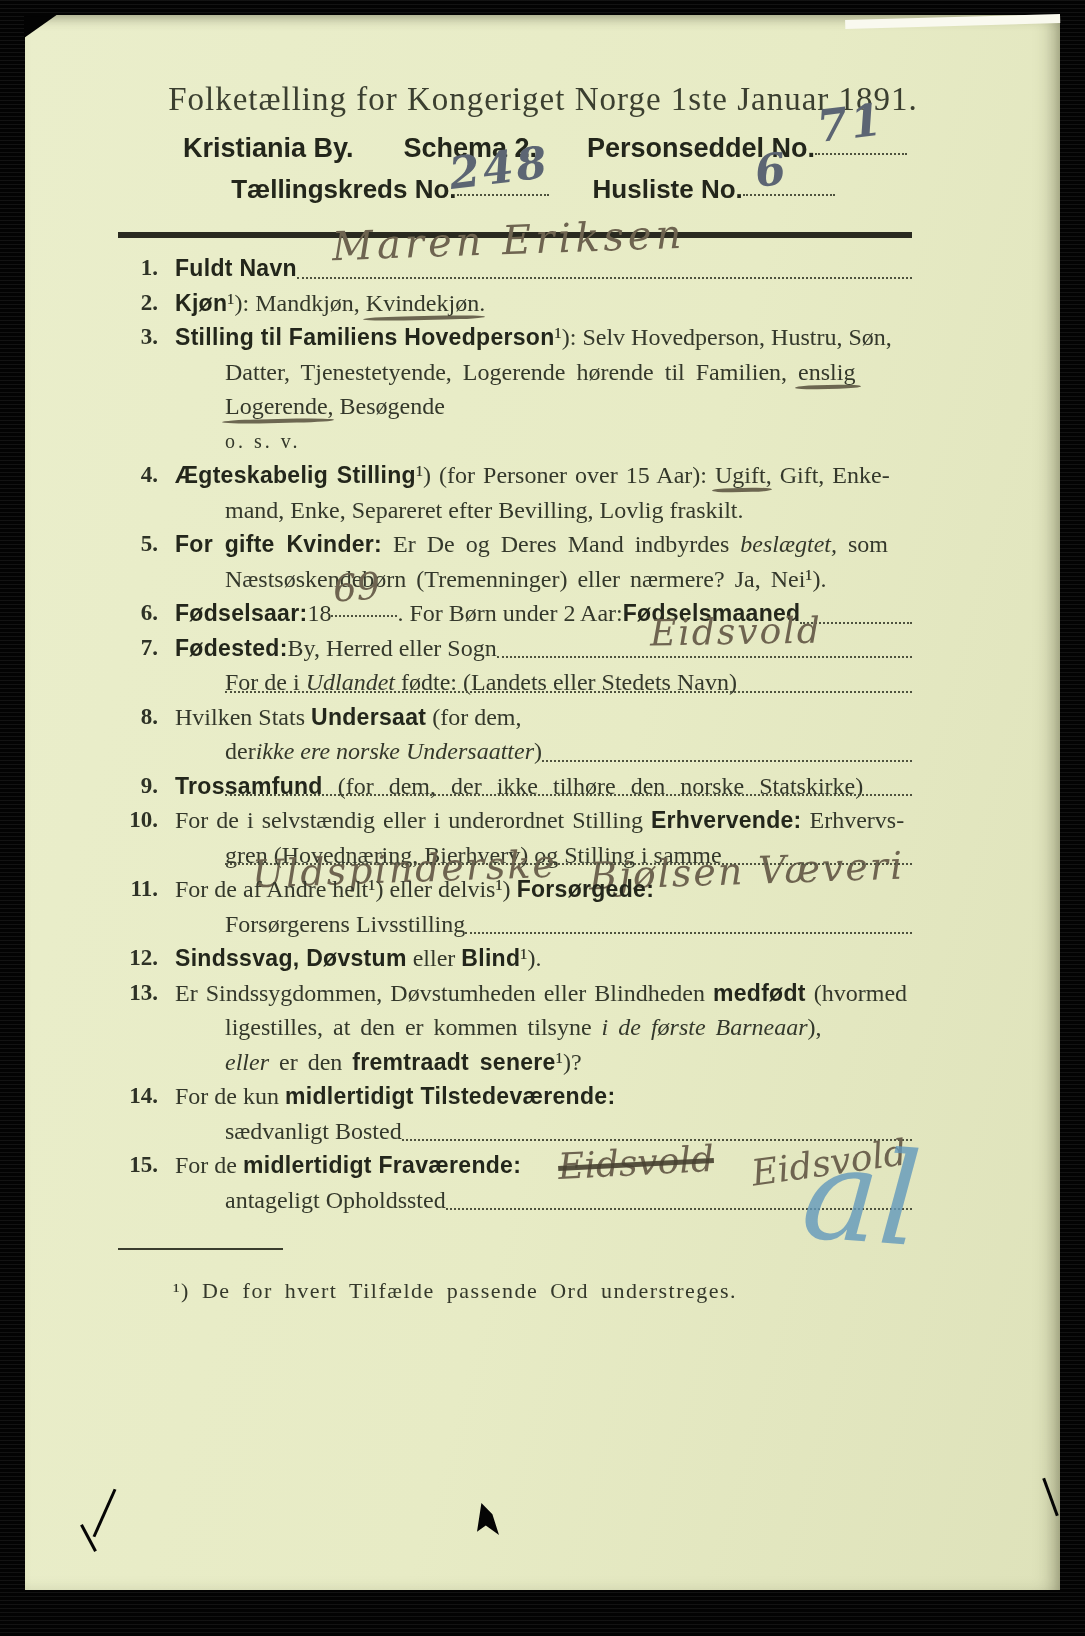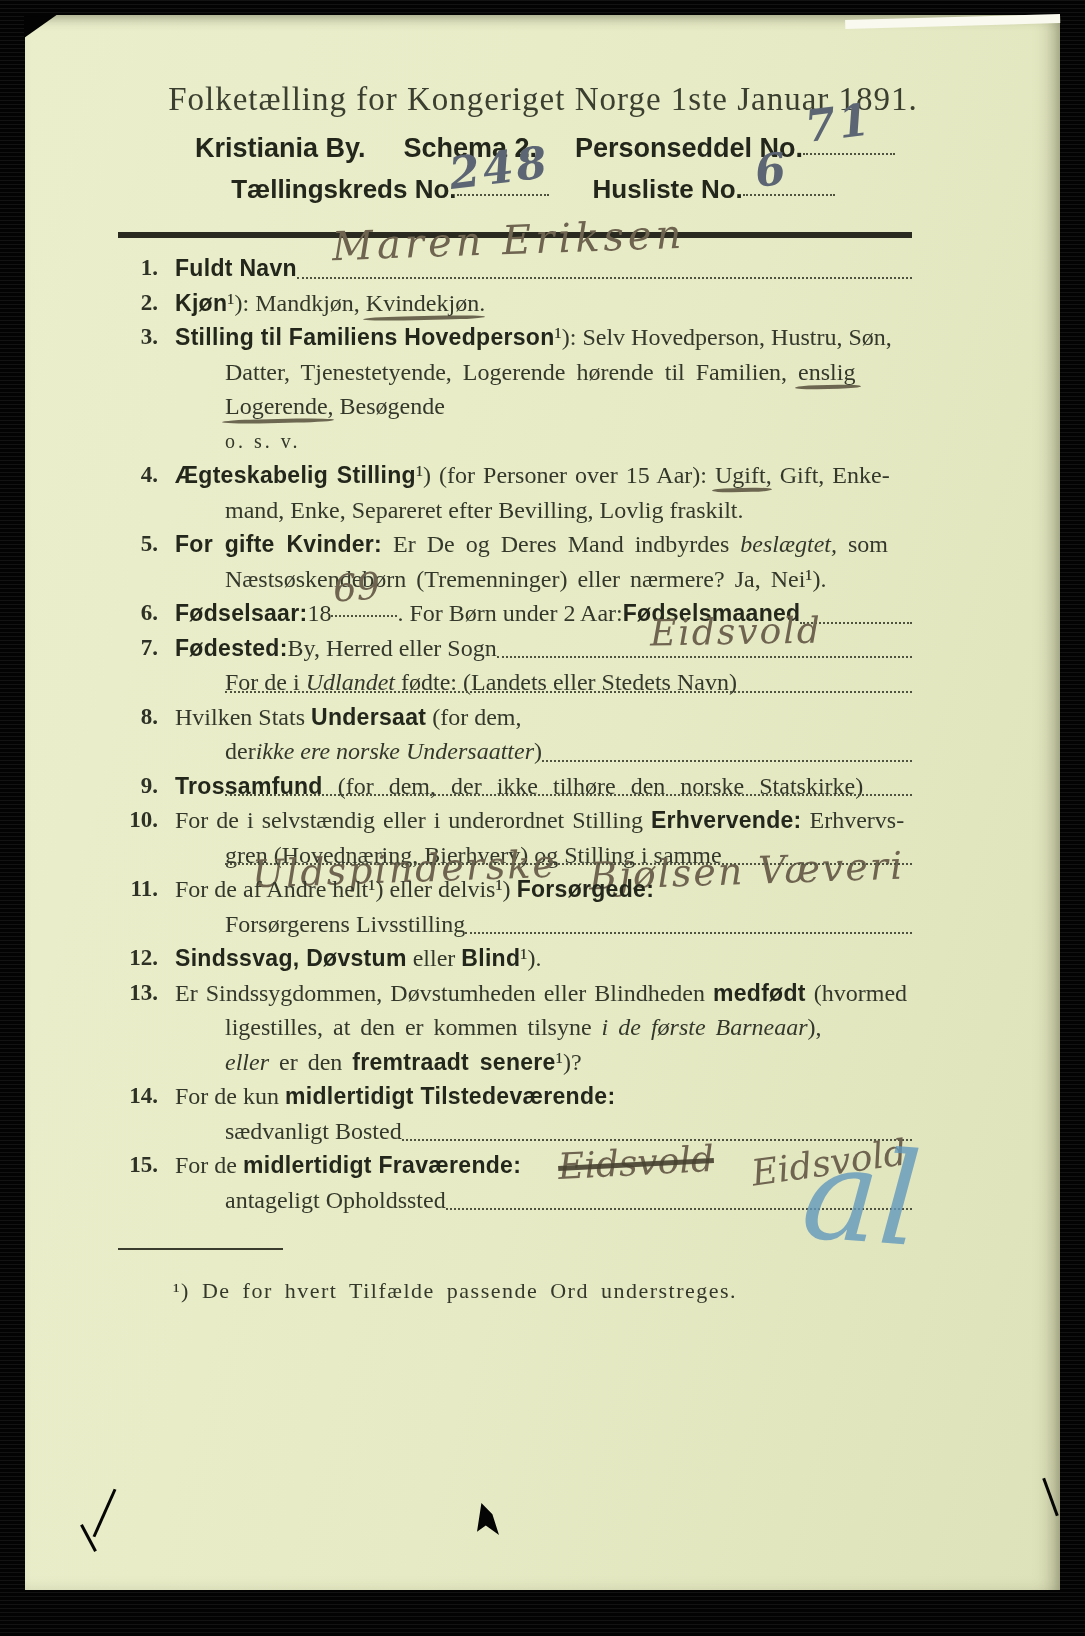--- a/index.html
+++ b/index.html
@@ -18,21 +18,21 @@
     content:"";position:absolute;top:-1px;right:0;width:215px;height:9px;
     background:#f9f9ef;transform:rotate(-1.6deg);transform-origin:right top;
   }
   .corner-cut{position:absolute;left:-1px;top:-1px;width:34px;height:24px;
     background:#030303;clip-path:polygon(0 0,100% 0,0 100%);}
   .content{position:relative;padding:0 148px 0 93px;color:#34382b;font-size:24px;}
   .title{margin-top:64px;text-align:center;font-size:33px;line-height:40px;
     letter-spacing:1px;color:#3b3f30;white-space:nowrap;transform:translateX(28px);}
   .hline{display:flex;justify-content:center;align-items:baseline;
     font-family:"Liberation Sans",sans-serif;font-weight:700;color:#23261b;white-space:nowrap;}
-  .hline2{margin-top:14px;gap:38px;font-size:27px;transform:translateX(30px);text-align:center;}
+  .hline2{margin-top:14px;gap:50px;font-size:27px;transform:translateX(30px);text-align:center;}
   .hline3{margin-top:10px;gap:44px;font-size:26px;transform:translateX(18px);text-align:center;}
   .nogroup{display:flex;align-items:baseline;}
   .noline{display:inline-block;width:92px;position:relative;height:10px;}
   .noline::after{content:"";position:absolute;left:0;right:0;bottom:2px;border-bottom:2.5px dotted #4e523e;}
   .hw{font-family:"DejaVu Serif",serif;font-style:italic;color:#6e6450;white-space:nowrap;}
   .hw-slate{color:#5c6573;}
   .hw-no{position:absolute;font-size:44px;transform:rotate(-7deg);letter-spacing:3px;}
   .rule{height:6px;background:#2a2a20;margin-top:27px;}
   .items{margin-top:13px;}
   .item{position:relative;padding-left:57px;}

